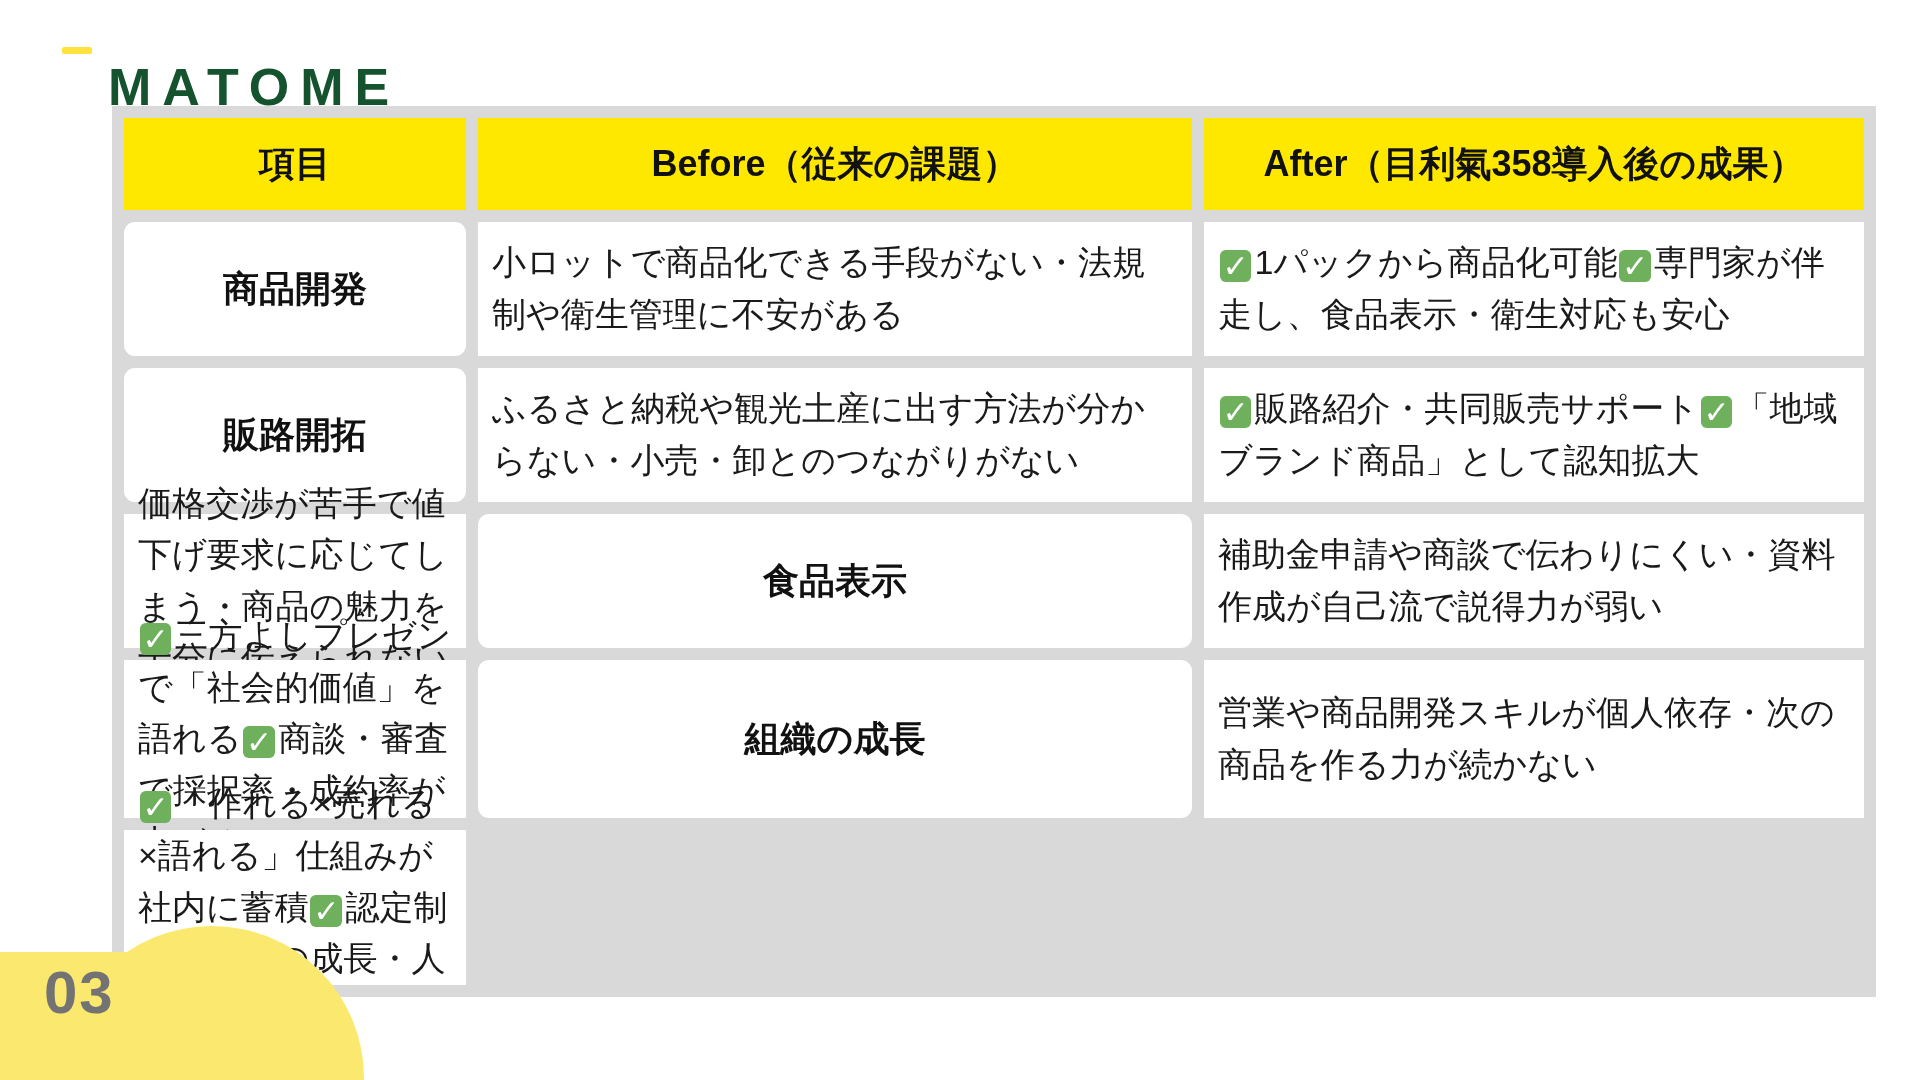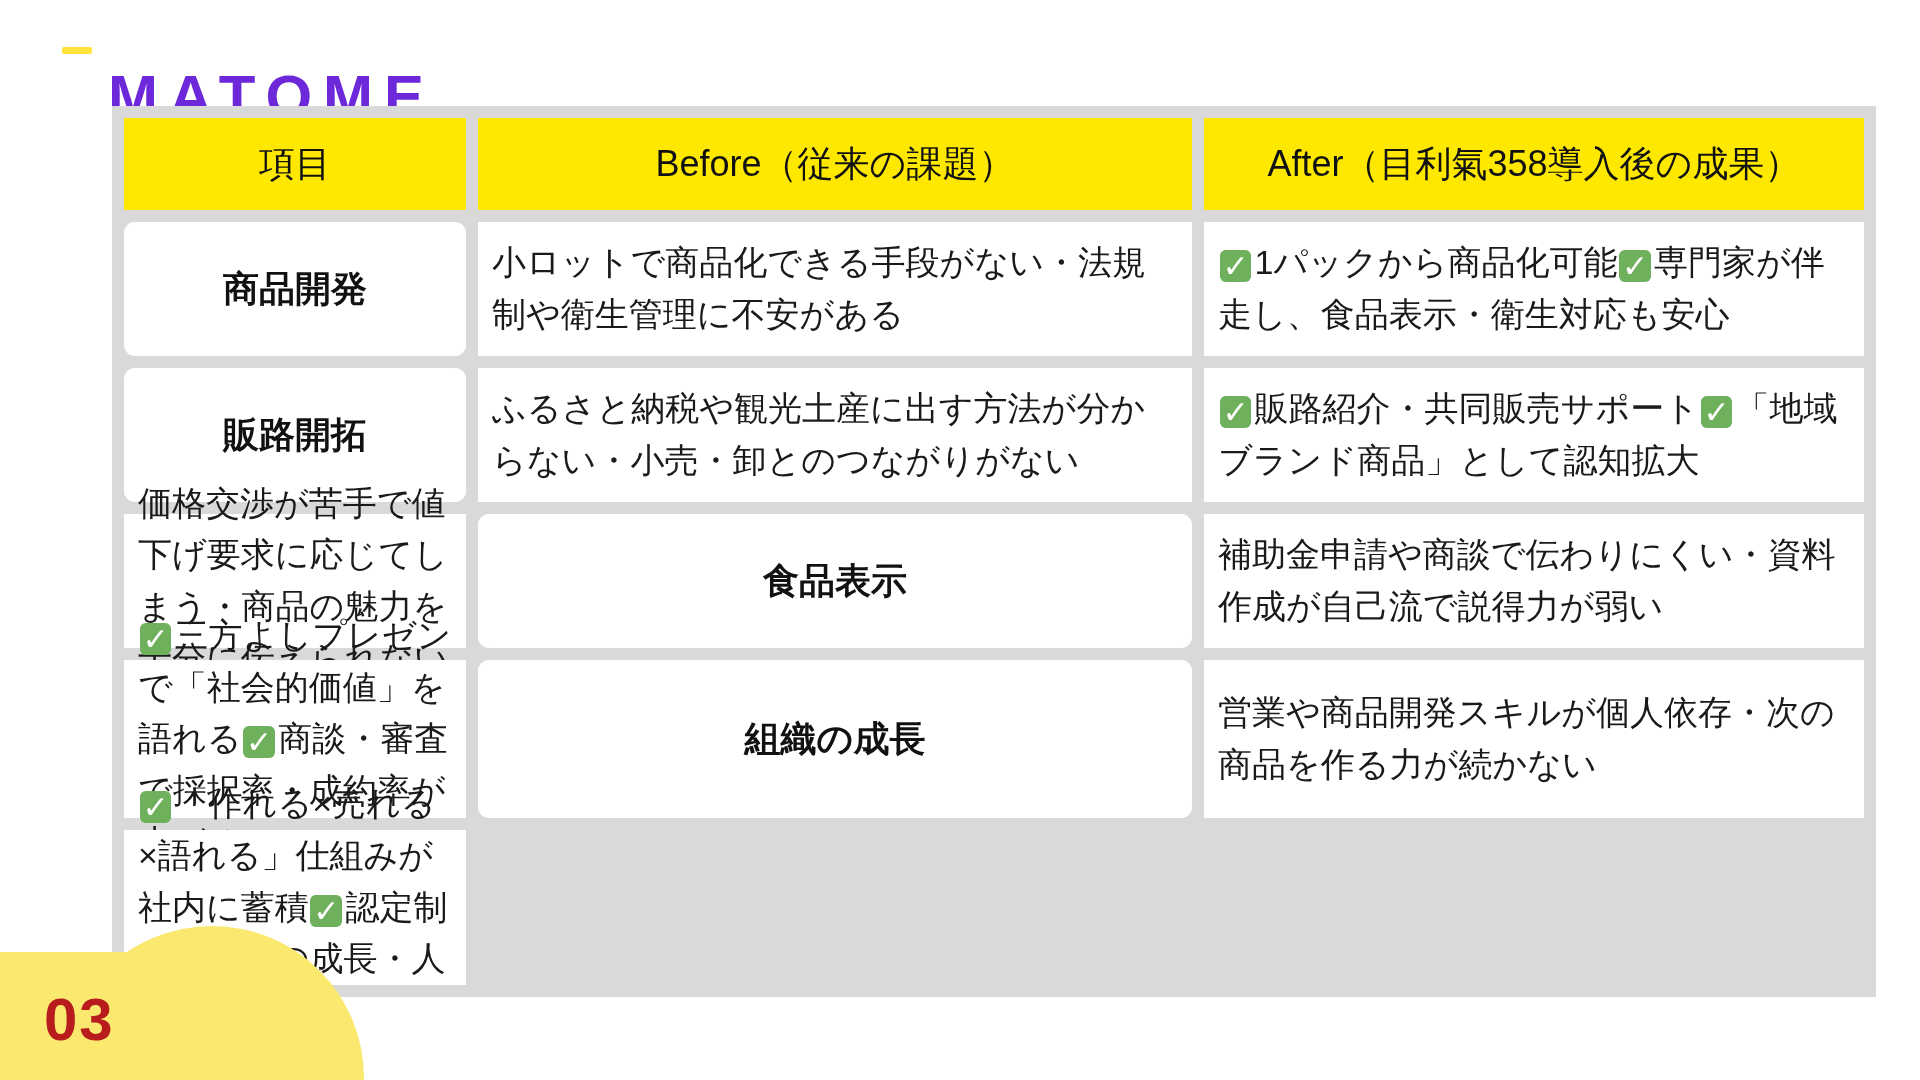--- a/index.html
+++ b/index.html
@@ -19,24 +19,24 @@
   .title-dash {
     position: absolute;
     left: 62px; top: 47px;
     width: 30px; height: 7px;
     background: #ffe23c;
     border-radius: 2px;
   }
   .page-title {
     position: absolute;
     left: 108px; top: 22px;
-    font-size: 60px;
+    font-size: 52px;
     font-weight: 800;
     letter-spacing: 11px;
-    color: #6d28d9;
+    color: #14532d;
   }
 
   
   .summary-table {
     position: absolute;
     left: 112px; top: 106px;
     display: grid;
     grid-template-columns: 342px 714px 660px;
     grid-template-rows: 92px 134px 134px 134px 158px 155px;
     gap: 12px;
@@ -45,21 +45,21 @@
   }
   .cell {
     display: flex;
     align-items: center;
     background: #ffffff;
   }
   .header-cell {
     background: #ffe800;
     justify-content: center;
     font-size: 36px;
-    font-weight: 400;
+    font-weight: 700;
     color: #111111;
   }
   .item-cell {
     justify-content: center;
     font-weight: 700;
     font-size: 36px;
     color: #111111;
     border-radius: 11px;
   }
   .body-cell {
@@ -98,23 +98,22 @@
     width: 304px; height: 304px;
     border-radius: 50%;
     background: #fae96e;
   }
   .page-number {
     position: absolute;
     left: 44px; top: 958px;
     font-size: 60px;
     font-weight: 800;
     letter-spacing: 2px;
-    color: #b91c1c;
+    color: #737373;
     z-index: 3;
-    margin-top: 27px;
   }
 </style>
 </head>
 <body>
 
 <div class="stage">
   <span class="title-dash"></span>
   <h1 class="page-title">MATOME</h1>
 
   <div class="summary-table">

